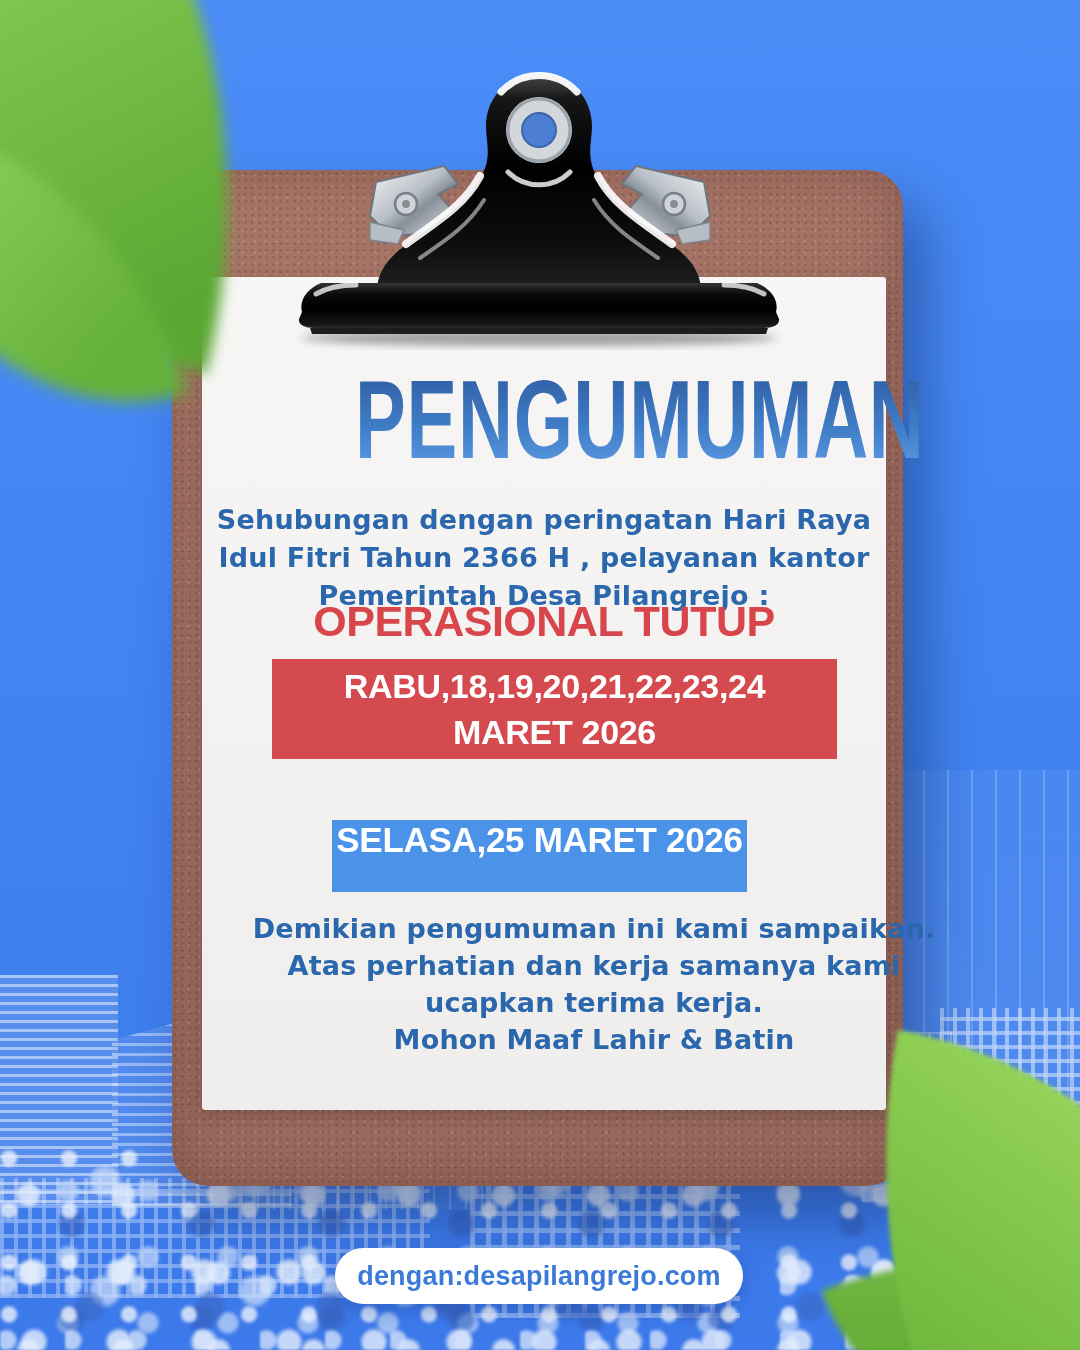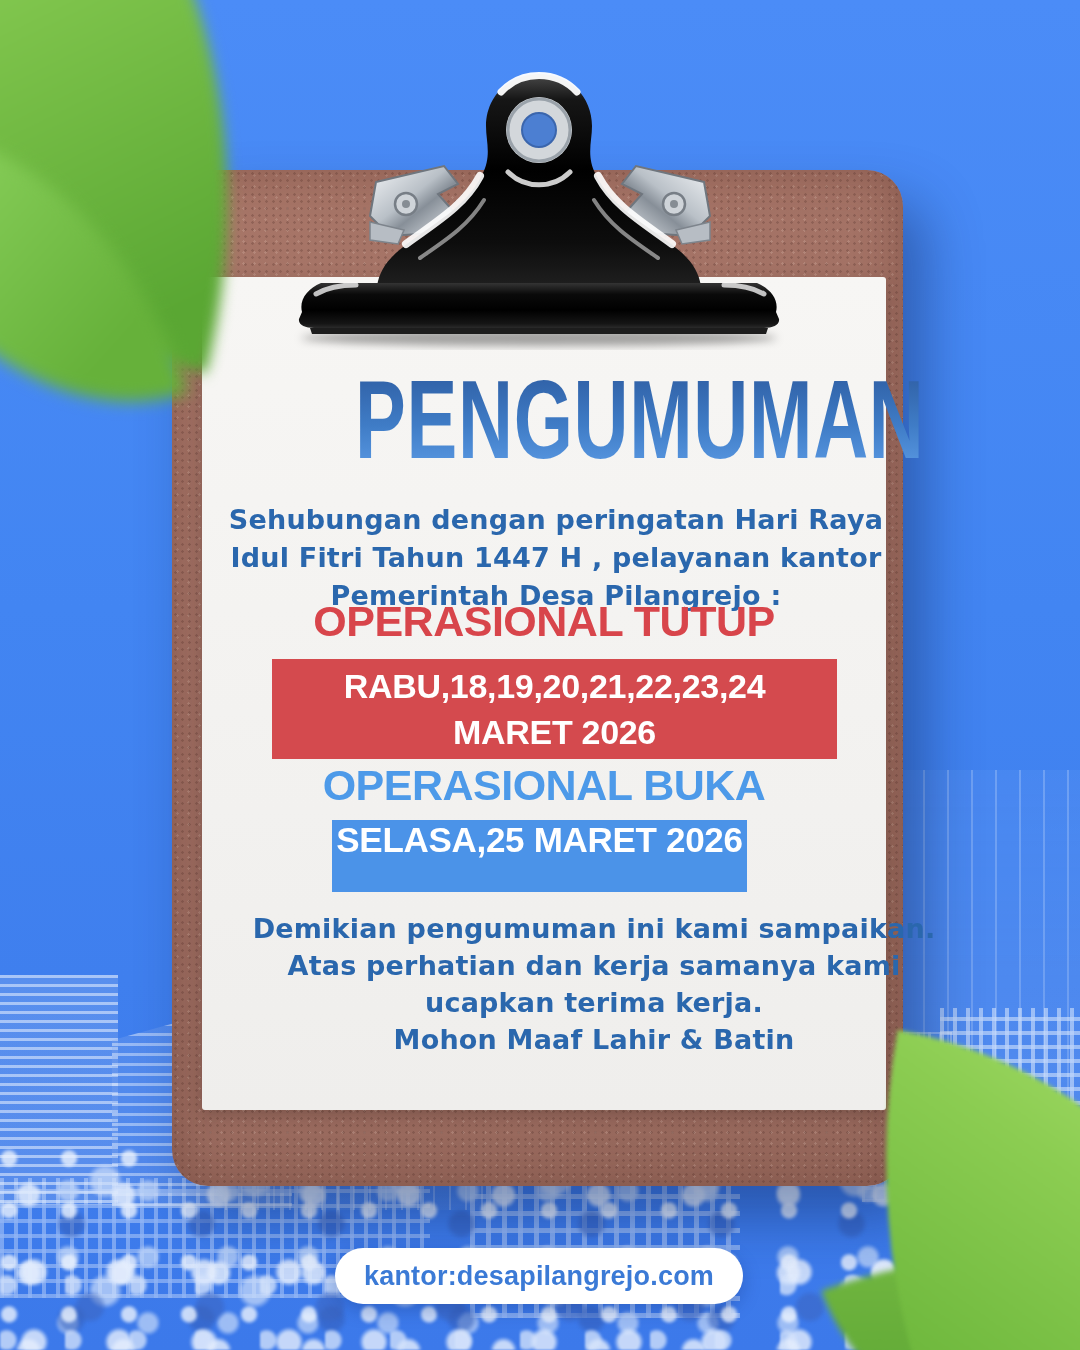--- a/index.html
+++ b/index.html
@@ -71,21 +71,21 @@
 
   
   .content{z-index:4;}
   .title-wrap{left:202px;top:368px;width:684px;text-align:center;padding-left:19px;}
   .title-text{display:inline-block;transform:scaleX(.68);transform-origin:center;
     font-family:"Liberation Sans",sans-serif;font-weight:bold;font-size:112px;line-height:104px;
     letter-spacing:1px;white-space:nowrap;
     background:linear-gradient(180deg,var(--title-grad-top) 0%,#3f7cc6 55%,var(--title-grad-bottom) 100%);
     -webkit-background-clip:text;background-clip:text;color:transparent;}
   .intro{left:202px;top:501px;width:684px;text-align:center;color:var(--body-text);
-    font-size:27px;line-height:38px;font-weight:600;letter-spacing:.2px;margin-left:12px;}
+    font-size:27px;line-height:38px;font-weight:600;letter-spacing:.2px;}
   .h-red{left:202px;top:597px;width:684px;text-align:center;color:var(--heading-red);
     font-family:"Liberation Sans",sans-serif;font-weight:bold;font-size:43px;letter-spacing:-.5px;}
   .banner-red{left:272px;top:659px;width:565px;height:100px;background:var(--accent-red);
     display:flex;align-items:center;justify-content:center;text-align:center;
     font-family:"Liberation Sans",sans-serif;font-weight:bold;font-size:34px;line-height:46px;
     color:var(--banner-text);padding:0 20px;box-sizing:border-box;letter-spacing:-.3px;}
   .h-blue{left:202px;top:761px;width:684px;text-align:center;color:var(--heading-blue);
     font-family:"Liberation Sans",sans-serif;font-weight:bold;font-size:43px;letter-spacing:-.5px;}
   .banner-blue{left:332px;top:820px;width:415px;height:72px;background:var(--accent-blue);
     display:flex;align-items:flex-start;justify-content:center;
@@ -142,28 +142,27 @@
   </div>
 
   <div class="abs clipboard"></div>
   <div class="abs paper"></div>
 
   <div class="abs content title-wrap">
     <span class="title-text">PENGUMUMAN</span>
   </div>
   <div class="abs content intro">
     <div>Sehubungan dengan peringatan Hari Raya</div>
-    <div>Idul Fitri Tahun 1447 H , pelayanan kantor</div>
+    <div>Idul Fitri Tahun 2366 H , pelayanan kantor</div>
     <div>Pemerintah Desa Pilangrejo :</div>
   </div>
   <div class="abs content h-red">OPERASIONAL TUTUP</div>
   <div class="abs content banner-red">
     <span>RABU,18,19,20,21,22,23,24 MARET 2026</span>
   </div>
-  <div class="abs content h-blue">OPERASIONAL BUKA</div>
   <div class="abs content banner-blue">
     <span>SELASA,25 MARET 2026</span>
   </div>
   <div class="abs content closing">
     <div>Demikian pengumuman ini kami sampaikan.</div>
     <div>Atas perhatian dan kerja samanya kami</div>
     <div>ucapkan terima kerja.</div>
     <div>Mohon Maaf Lahir &amp; Batin</div>
   </div>
 
@@ -232,16 +231,16 @@
     <path d="M 58 234 C 70 227 84 225 98 225" stroke="#ffffff" stroke-width="5" fill="none" stroke-linecap="round" opacity=".75"></path>
     <path d="M 506 234 C 494 227 480 225 466 225" stroke="#ffffff" stroke-width="5" fill="none" stroke-linecap="round" opacity=".75"></path>
   </svg>
 
   <div class="abs leaf leaf-tl1"></div>
   <div class="abs leaf leaf-tl2"></div>
   <div class="abs leaf leaf-br2"></div>
   <div class="abs leaf leaf-br1"></div>
 
   <div class="abs pill">
-    <span>kantor:desapilangrejo.com</span>
+    <span>dengan:desapilangrejo.com</span>
   </div>
 
 </div>
 
 </body></html>

